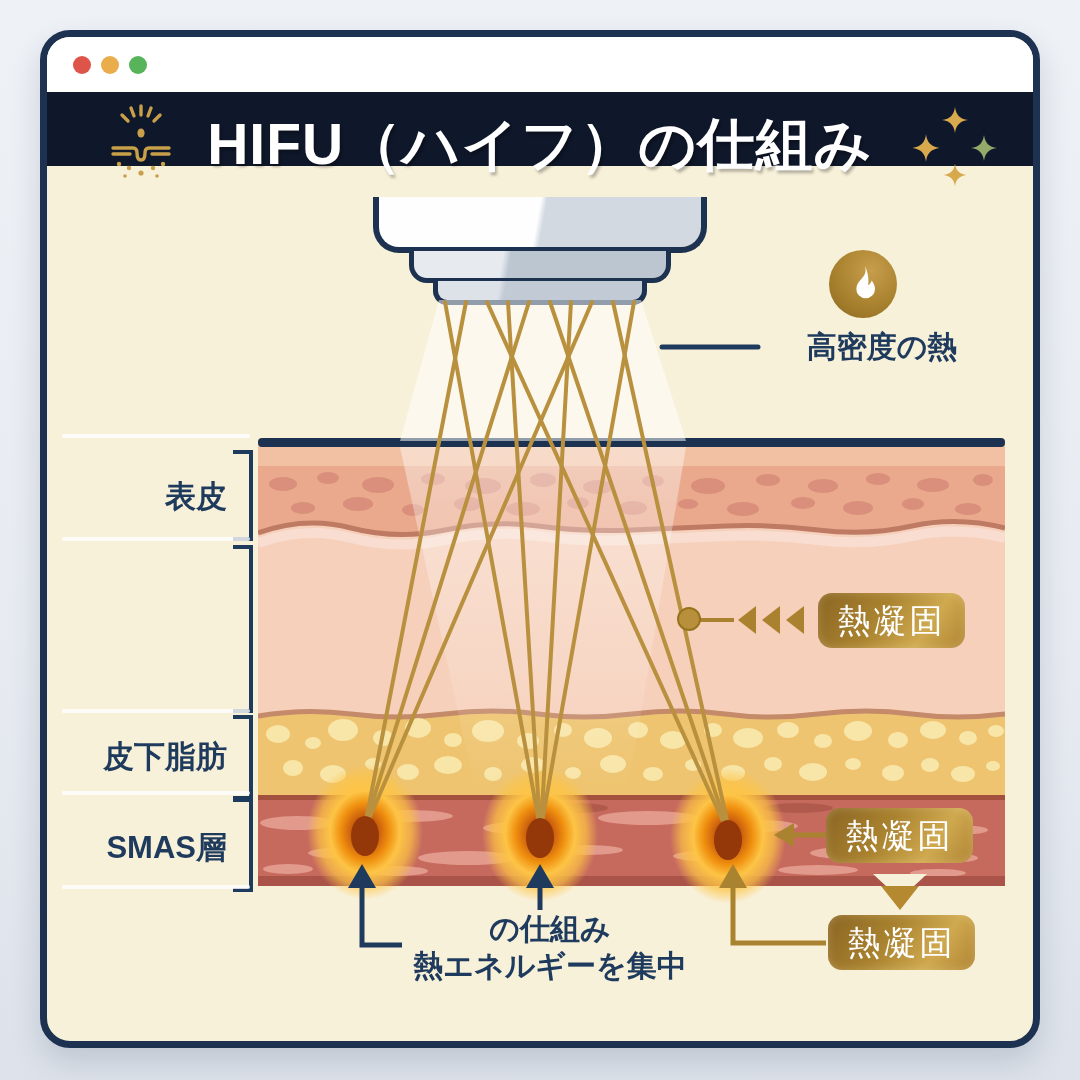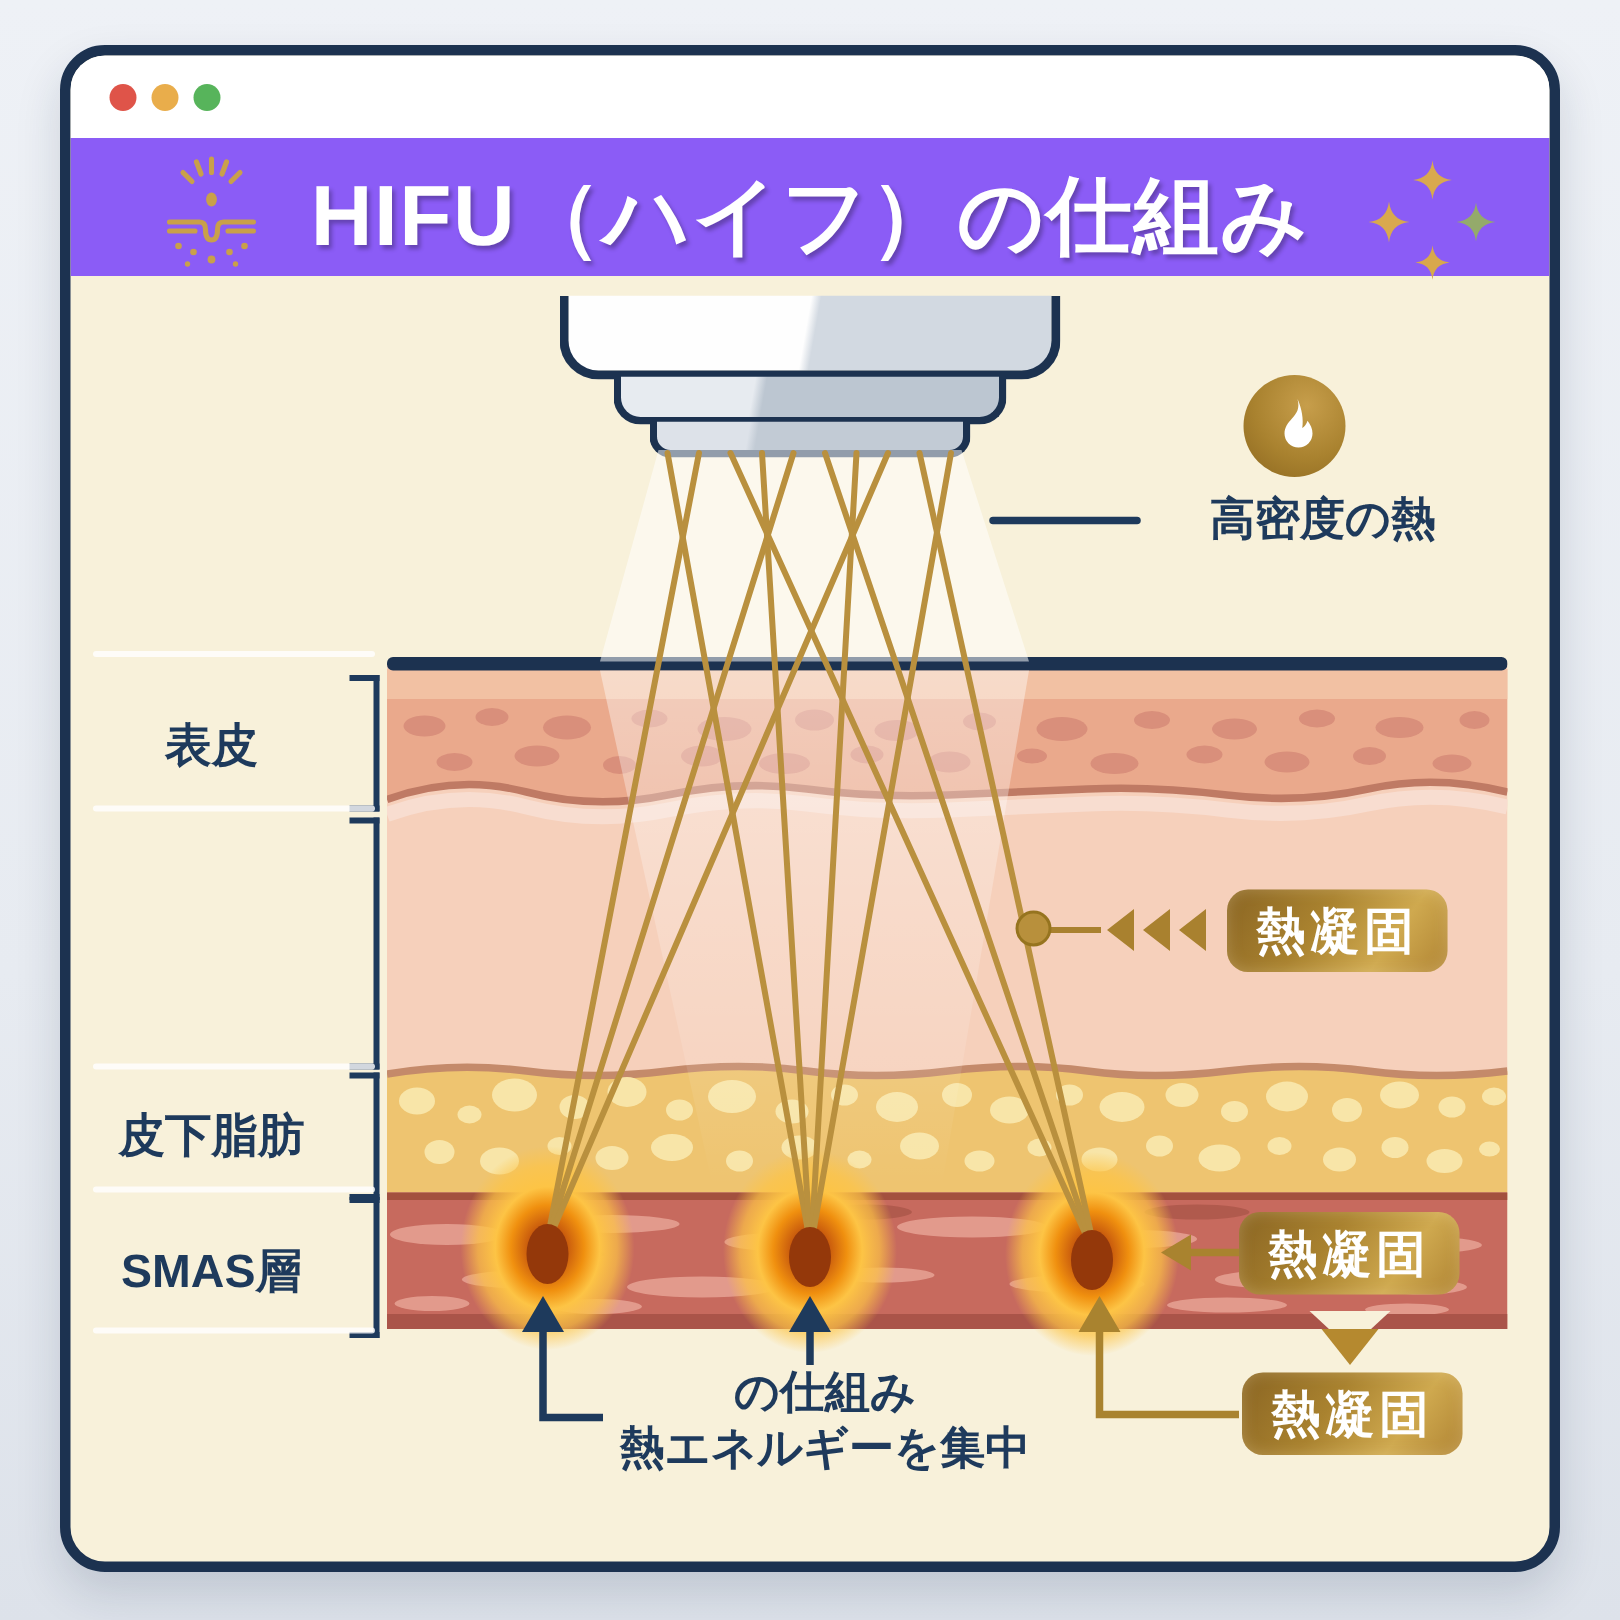--- a/index.html
+++ b/index.html
@@ -11,59 +11,59 @@
   
   [data-name="browser-card"]{left:40px;top:30px;width:1000px;height:1018px;
     border:7px solid #1c3250;border-radius:30px;background:#f8f1da;overflow:hidden;
     box-shadow:0 14px 30px rgba(20,40,70,.15);}
   [data-name="browser-topbar"]{left:0;top:0;width:986px;height:55px;background:#ffffff;}
   .dot{position:absolute;top:19px;width:18px;height:18px;border-radius:50%;}
   [data-name="traffic-light-red"]{left:26px;}
   [data-name="traffic-light-yellow"]{left:54px;}
   [data-name="traffic-light-green"]{left:82px;}
 
-  [data-name="header-bar"]{left:0;top:55px;width:986px;height:92px;background:#8b5cf6;}
+  [data-name="header-bar"]{left:0;top:55px;width:986px;height:74px;background:#0f172a;}
   [data-name="page-title"]{left:120px;top:12px;width:746px;height:80px;color:#ffffff;
     font-size:57px;font-weight:bold;text-align:center;line-height:80px;letter-spacing:1px;
     text-shadow:2px 3px 3px rgba(0,0,0,.28);white-space:nowrap;}
   [data-name="ornament-icon"]{left:52px;top:10px;width:84px;height:84px;}
   [data-name="sparkles-icon"]{left:862px;top:8px;width:92px;height:92px;}
 
   
   .tier{position:absolute;box-sizing:border-box;border:6px solid #1c3250;border-top:none;}
   [data-name="hifu-device-head"]{left:373px;top:197px;width:334px;height:56px;
     border-radius:0 0 26px 26px;background:linear-gradient(100deg,#fefefe 49%,#d2d9e1 51%);}
   [data-name="hifu-device-mid"]{left:409px;top:251px;width:262px;height:32px;border-width:5px;
     border-radius:0 0 18px 18px;background:linear-gradient(100deg,#e7ebf0 35%,#bcc6d1 38%);}
   [data-name="hifu-device-tip"]{left:433px;top:281px;width:214px;height:24px;border-width:5px;
     border-radius:0 0 14px 14px;background:linear-gradient(100deg,#dde2e9 30%,#c2cbd5 33%);}
 
   
   .layer-label{position:absolute;left:55px;width:172px;color:#1e3a5c;font-weight:bold;
-    font-size:31px;text-align:center;white-space:nowrap;}
+    font-size:31px;text-align:right;white-space:nowrap;}
   [data-name="layer-label-epidermis"]{top:476px;}
   [data-name="layer-label-dermis"]{top:601px;}
   [data-name="layer-label-fat"]{top:736px;}
   [data-name="layer-label-smas"]{top:827px;}
   .bracket{position:absolute;left:233px;width:16px;border:4px solid #1e3a5c;border-left:none;}
   [data-name="bracket-epidermis"]{top:450px;height:83px;}
   [data-name="bracket-dermis"]{top:545px;height:160px;}
   [data-name="bracket-fat"]{top:715px;height:77px;}
   [data-name="bracket-smas"]{top:798px;height:86px;}
   .sep{position:absolute;left:62px;width:188px;height:4px;background:rgba(255,255,255,.8);border-radius:2px;}
 
   
   [data-name="flame-icon"]{left:829px;top:250px;width:68px;height:68px;border-radius:50%;
     background:radial-gradient(circle at 62% 30%,#c79e4b 0%,#a9822f 55%,#8c671f 100%);}
   .heat-label{position:absolute;color:#1e3a5c;font-weight:bold;text-align:center;white-space:nowrap;font-family:Liberation Serif, serif;}
   [data-name="top-heat-label"]{left:722px;top:328px;width:320px;font-size:30px;line-height:37px;}
   [data-name="bottom-heat-label"]{left:380px;top:910px;width:340px;font-size:30px;line-height:37px;}
 
   .badge{position:absolute;width:147px;height:55px;border-radius:14px;color:#ffffff;
-    font-size:33px;font-weight:bold;text-align:center;line-height:55px;letter-spacing:3px;
+    font-size:33px;font-weight:normal;text-align:center;line-height:55px;letter-spacing:3px;
     background:linear-gradient(125deg,#8a6523 0%,#a9822f 40%,#cfa94f 72%,#b08433 100%);
     box-shadow:inset 0 0 10px rgba(255,240,200,.25);}
   [data-name="badge-dermis"]{left:818px;top:593px;}
   [data-name="badge-smas"]{left:826px;top:808px;}
   [data-name="badge-below"]{left:828px;top:915px;}
 
   svg{position:absolute;pointer-events:none;}
 </style>
 </head>
 <body>

